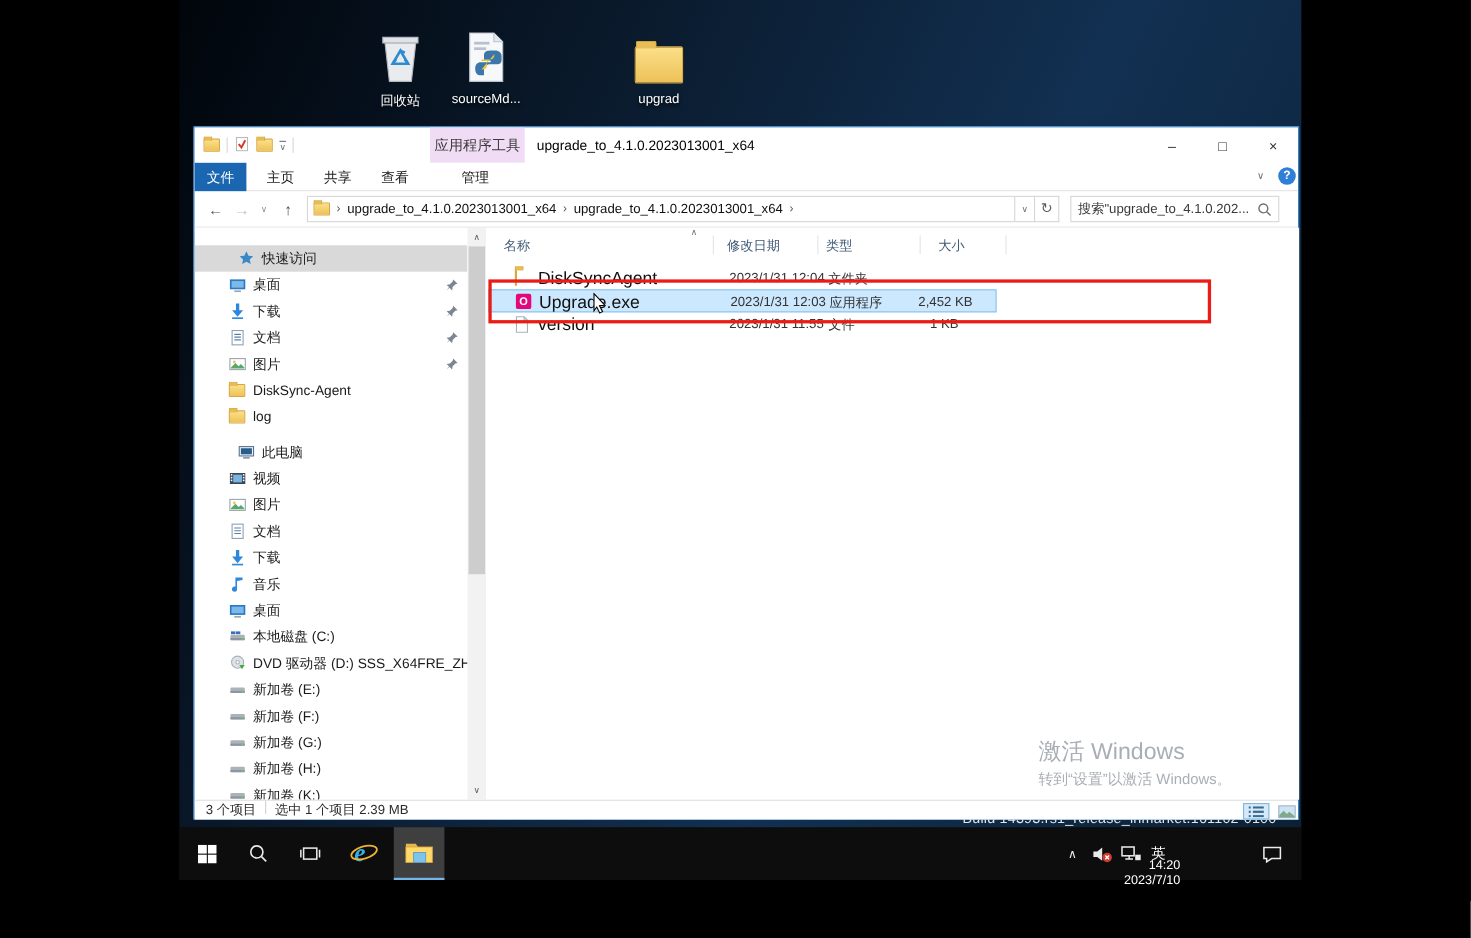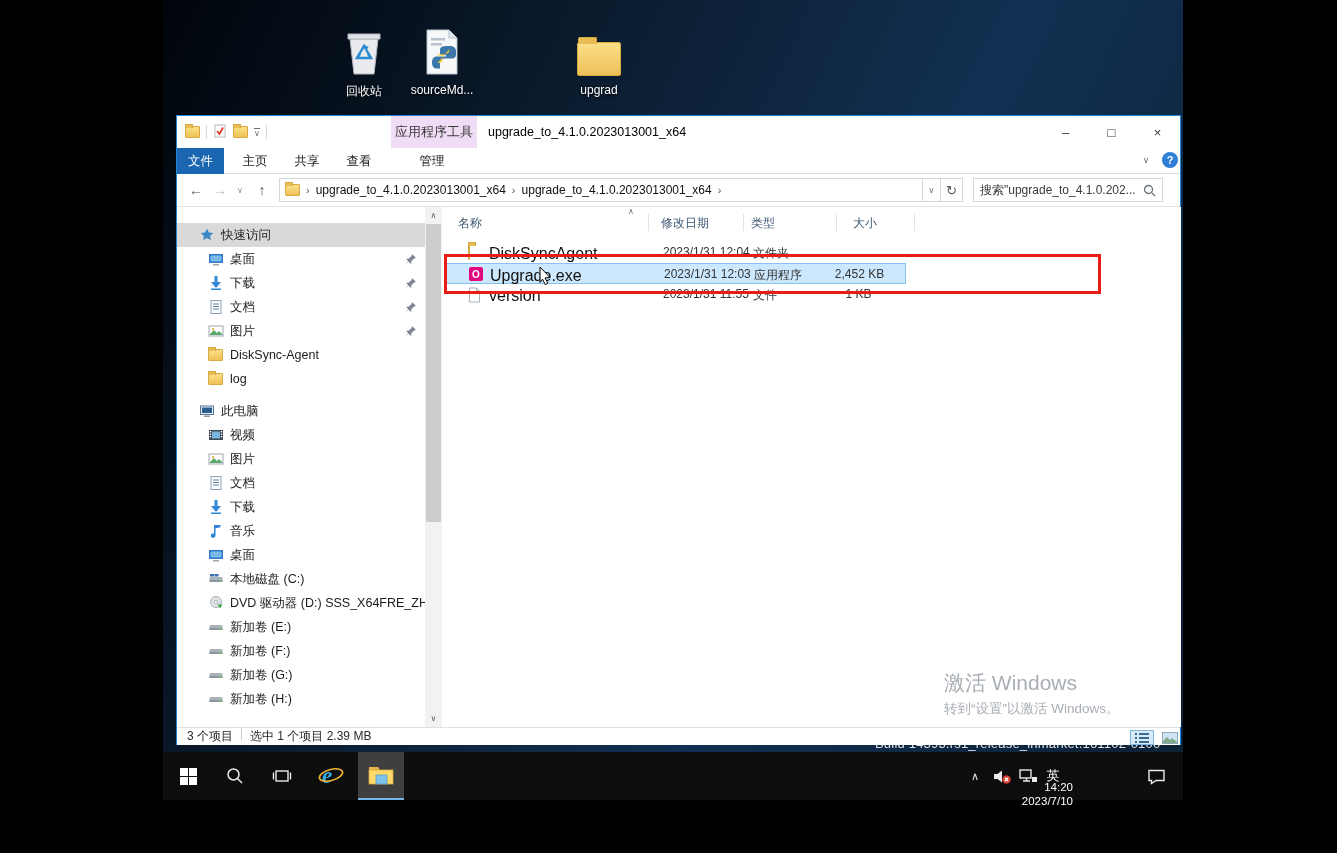--- a/index.html
+++ b/index.html
@@ -50,21 +50,21 @@
   display:flex;align-items:center;justify-content:center;font-size:8px;color:#6a7077}
 .refreshbtn{position:absolute;left:764px;top:4px;width:22px;height:24px;border:1px solid #d6d6d6;border-left:none;
   display:flex;align-items:center;justify-content:center;font-size:13px;color:#5a6066}
 .searchbox{position:absolute;left:796px;top:4px;width:190px;height:24px;border:1px solid #d6d6d6;display:flex;align-items:center;padding:0 6px;gap:4px}
 .searchbox input{border:none;outline:none;flex:1;min-width:0;font-size:12px;color:#333;font-family:inherit;background:transparent}
 .searchbox input::placeholder{color:#3a3a3a;opacity:1}
 
 .sidebar{position:absolute;left:0;top:91px;width:248px;height:520px;background:#fff;overflow:hidden}
 .si{position:absolute;left:0;width:248px;height:24px;display:flex;align-items:center;font-size:12.5px;color:#1b1b1b;white-space:nowrap}
 .si .ic{width:17px;height:16px;display:flex;align-items:center;justify-content:center;margin-right:6px;flex:none}
-.si.lv1{padding-left:21px}.si.lv2{padding-left:30px}
+.si.lv1{padding-left:38px}.si.lv2{padding-left:30px}
 .si.sel{background:#d9d9d9}
 .pin{position:absolute;left:228px;top:6px}
 
 .scroll{position:absolute;left:248px;top:91px;width:17px;height:520px;background:#f2f2f2}
 .scrarr{position:absolute;left:0;width:17px;height:17px;display:flex;align-items:center;justify-content:center;font-size:8px;color:#5a5a5a}
 .scrarr.up{top:0}.scrarr.dn{bottom:0}
 .thumb{position:absolute;left:1px;top:17px;width:15px;height:298px;background:#cdcdcd}
 
 .filepane{position:absolute;left:265px;top:91px;width:739px;height:520px;background:#fff}
 .fh{position:absolute;top:4px;height:24px;display:flex;align-items:center;font-size:12px;color:#3f5a75}
@@ -401,20 +401,30 @@
       </div>
       <div class="si lv2" style="top:480px">
         <span class="ic">
             <svg width="16" height="16">
               <rect x="1.5" y="6" width="13" height="5" rx="1" fill="#aab2ba"></rect>
               <rect x="1.5" y="9" width="13" height="2" fill="#8d969e"></rect>
               <circle cx="12.5" cy="9.8" r="0.9" fill="#6fcf4f"></circle>
             </svg>
           </span>
         <span>新加卷 (H:)</span>
+      </div>
+      <div class="si lv2" style="top:504px">
+        <span class="ic">
+            <svg width="16" height="16">
+              <rect x="1.5" y="6" width="13" height="5" rx="1" fill="#aab2ba"></rect>
+              <rect x="1.5" y="9" width="13" height="2" fill="#8d969e"></rect>
+              <circle cx="12.5" cy="9.8" r="0.9" fill="#6fcf4f"></circle>
+            </svg>
+          </span>
+        <span>新加卷 (K:)</span>
       </div>
     </div>
 
     <div class="scroll">
       <div class="scrarr up">∧</div>
       <div class="thumb"></div>
       <div class="scrarr dn">∨</div>
     </div>
 
     <div class="filepane">

